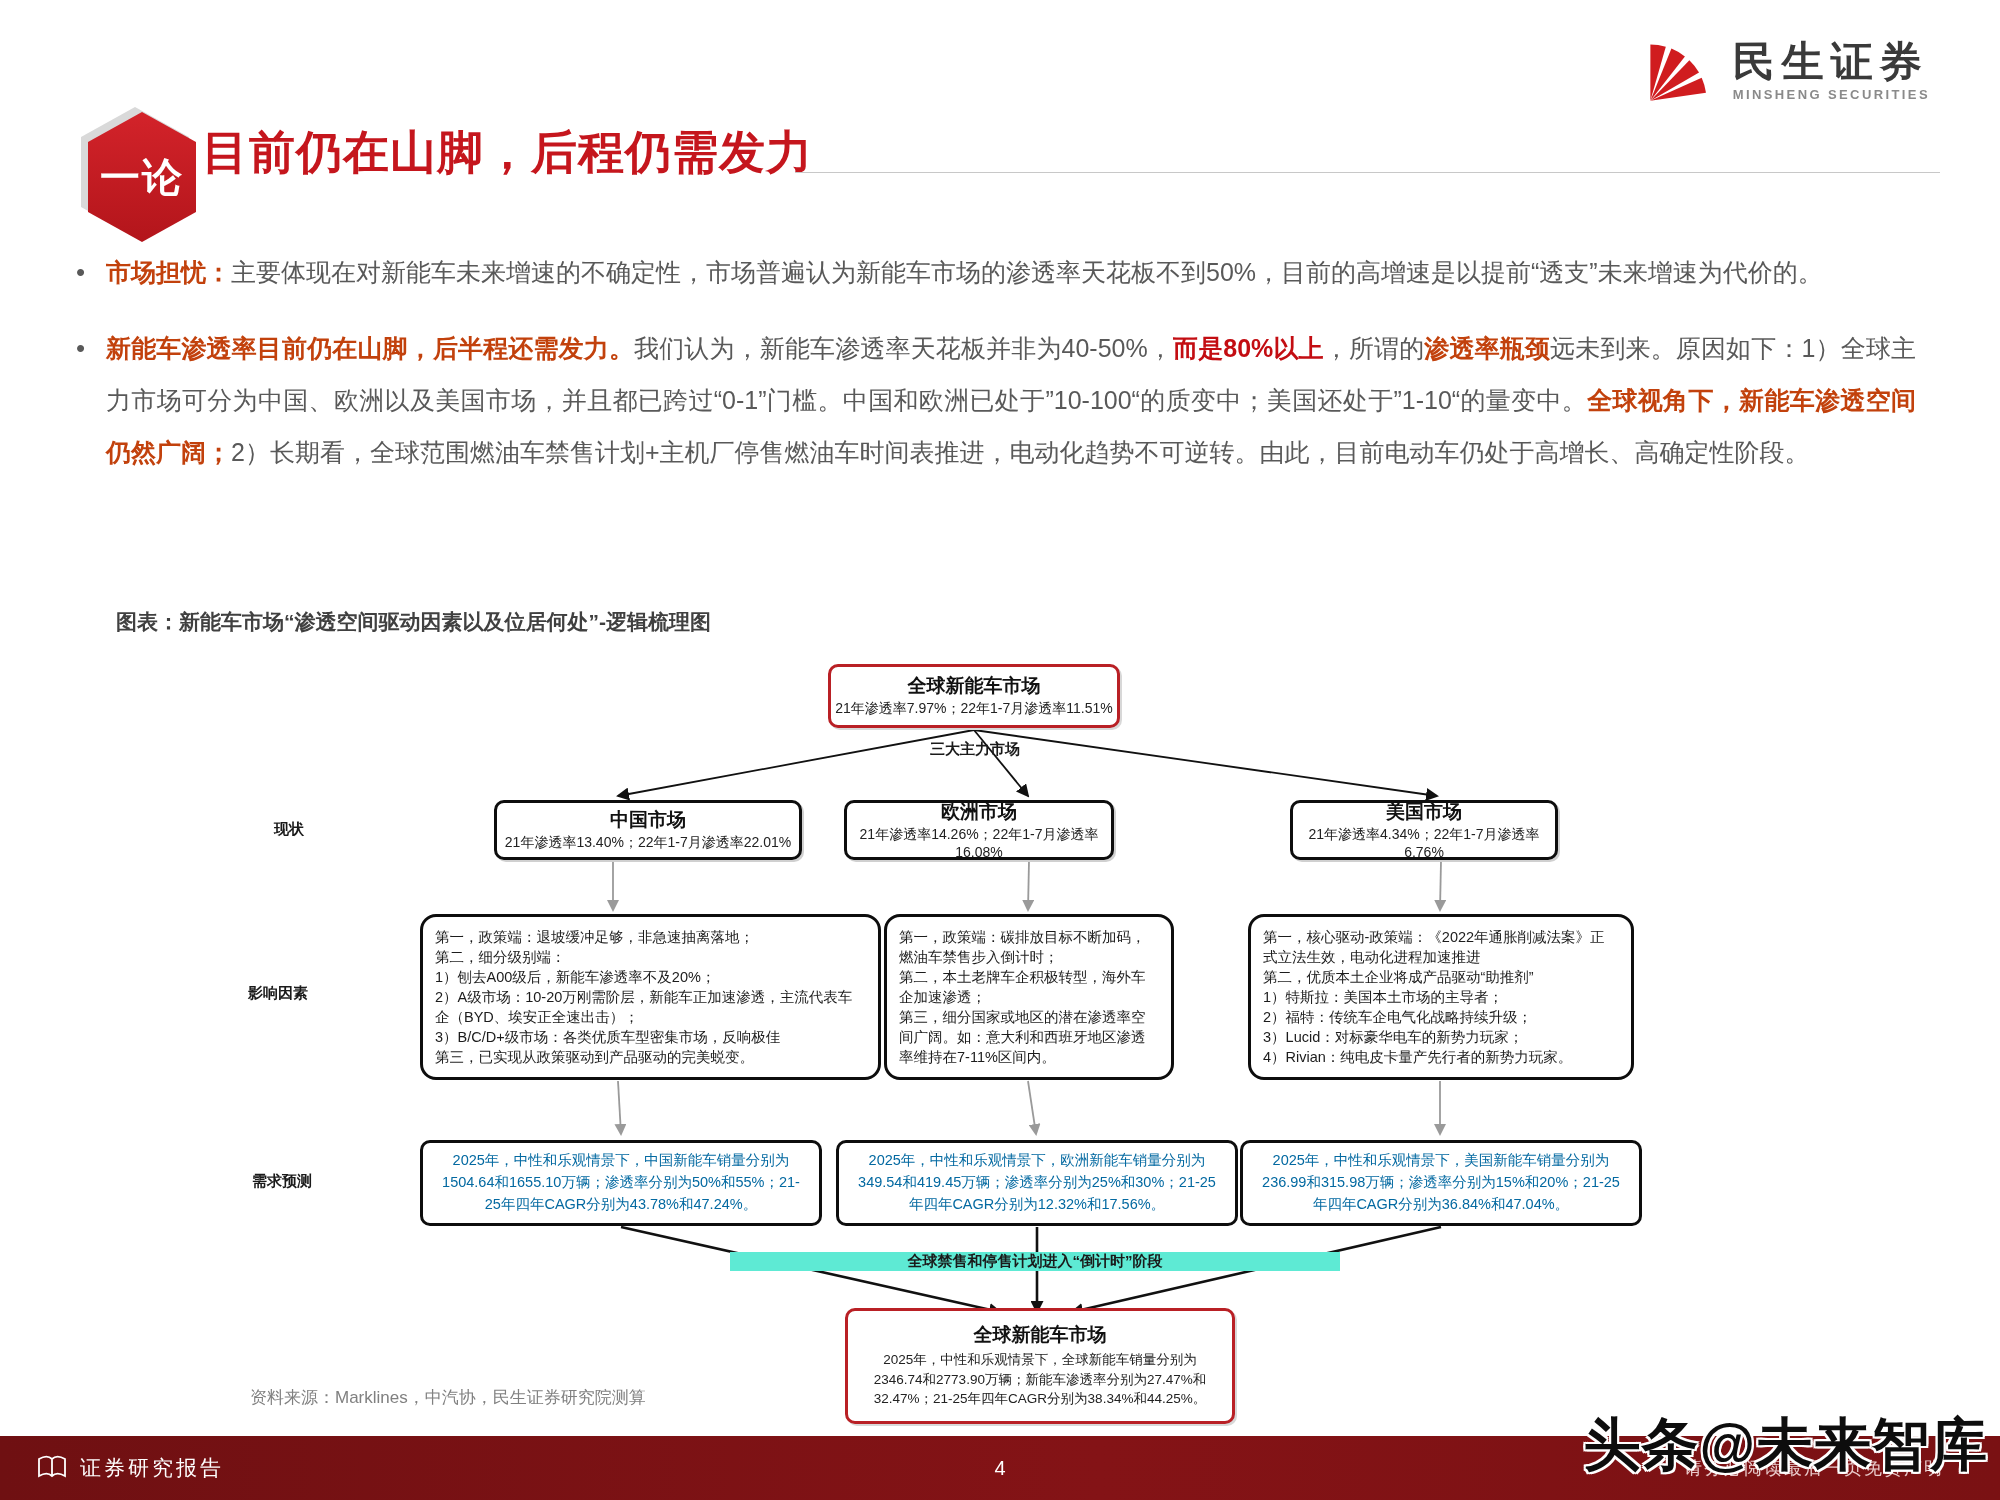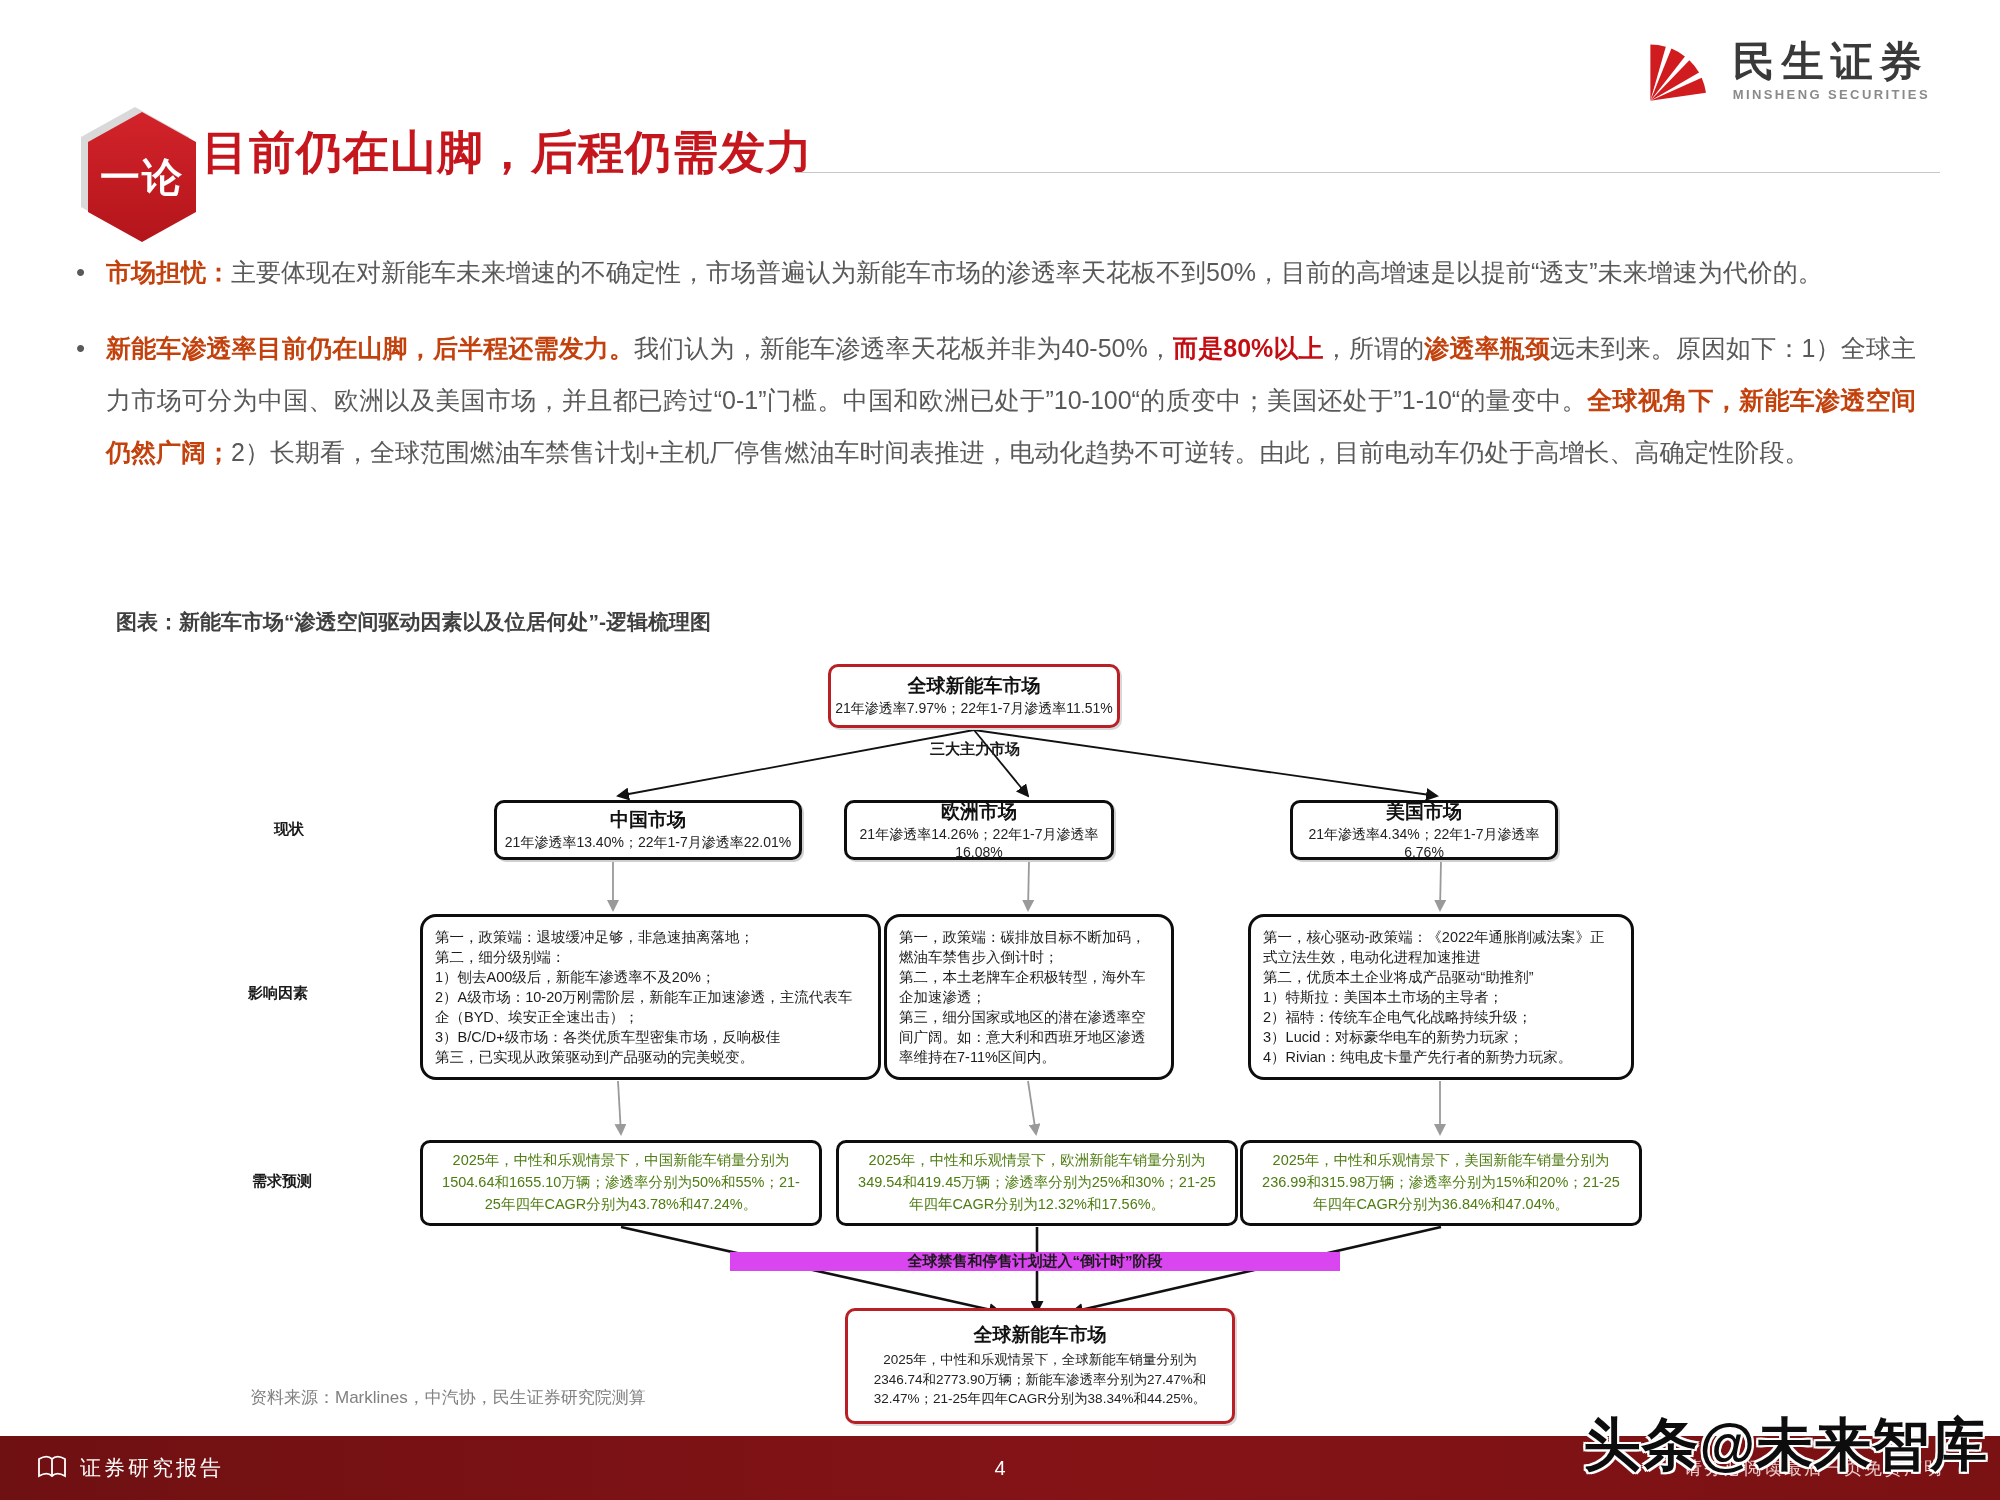--- a/index.html
+++ b/index.html
@@ -45,27 +45,27 @@
   .box-cn{left:458px;top:800px;width:308px;height:60px;margin-left:36px;}
   .box-eu{left:844px;top:800px;width:270px;height:60px;}
   .box-us{left:1290px;top:800px;width:268px;height:60px;}
   .infbox{position:absolute;box-sizing:border-box;background:#fff;border:3px solid #0d0d0d;border-radius:16px;
           padding:8px 12px;font-size:14.5px;line-height:1.38;color:#1c1c1c;white-space:pre-line;
           display:flex;align-items:center;text-align:left;}
   .inf-cn{left:420px;top:914px;width:461px;height:166px;}
   .inf-eu{left:884px;top:914px;width:290px;height:166px;}
   .inf-us{left:1248px;top:914px;width:386px;height:166px;}
   .fcbox{position:absolute;box-sizing:border-box;background:#fff;border:3px solid #0d0d0d;border-radius:10px;
-         font-size:14.5px;line-height:1.5;color:#4d7c0f;display:flex;align-items:center;justify-content:center;
+         font-size:14.5px;line-height:1.5;color:#0369a1;display:flex;align-items:center;justify-content:center;
          text-align:center;padding:4px 12px;}
   .fc-cn{left:420px;top:1140px;width:402px;height:86px;}
   .fc-eu{left:836px;top:1140px;width:402px;height:86px;}
   .fc-us{left:1240px;top:1140px;width:402px;height:86px;}
   .lbl-converge{position:absolute;left:730px;top:1252px;width:610px;text-align:center;font-size:15px;
-                font-weight:bold;color:#1a1a1a;background:#d946ef;}
+                font-weight:bold;color:#1a1a1a;background:#5eead4;}
   .box-bottom{left:845px;top:1308px;width:390px;height:116px;padding:6px 12px;}
   .box-bottom .bx-text{font-size:13.5px;line-height:1.45;color:#222;margin-top:3px;}
   .src{position:absolute;left:250px;top:1386px;font-size:17px;color:#808080;}
   svg.connectors{position:absolute;left:0;top:0;pointer-events:none;}
   
   .footer{position:absolute;left:0;bottom:0;width:2000px;height:64px;
           background:linear-gradient(90deg,#6f1012 0%,#841316 55%,#7a1113 100%);
           display:flex;align-items:center;}
   .footer-left{display:flex;align-items:center;margin-left:36px;}
   .footer-left span{color:#ffffff;font-size:21px;letter-spacing:3px;margin-left:12px;}

